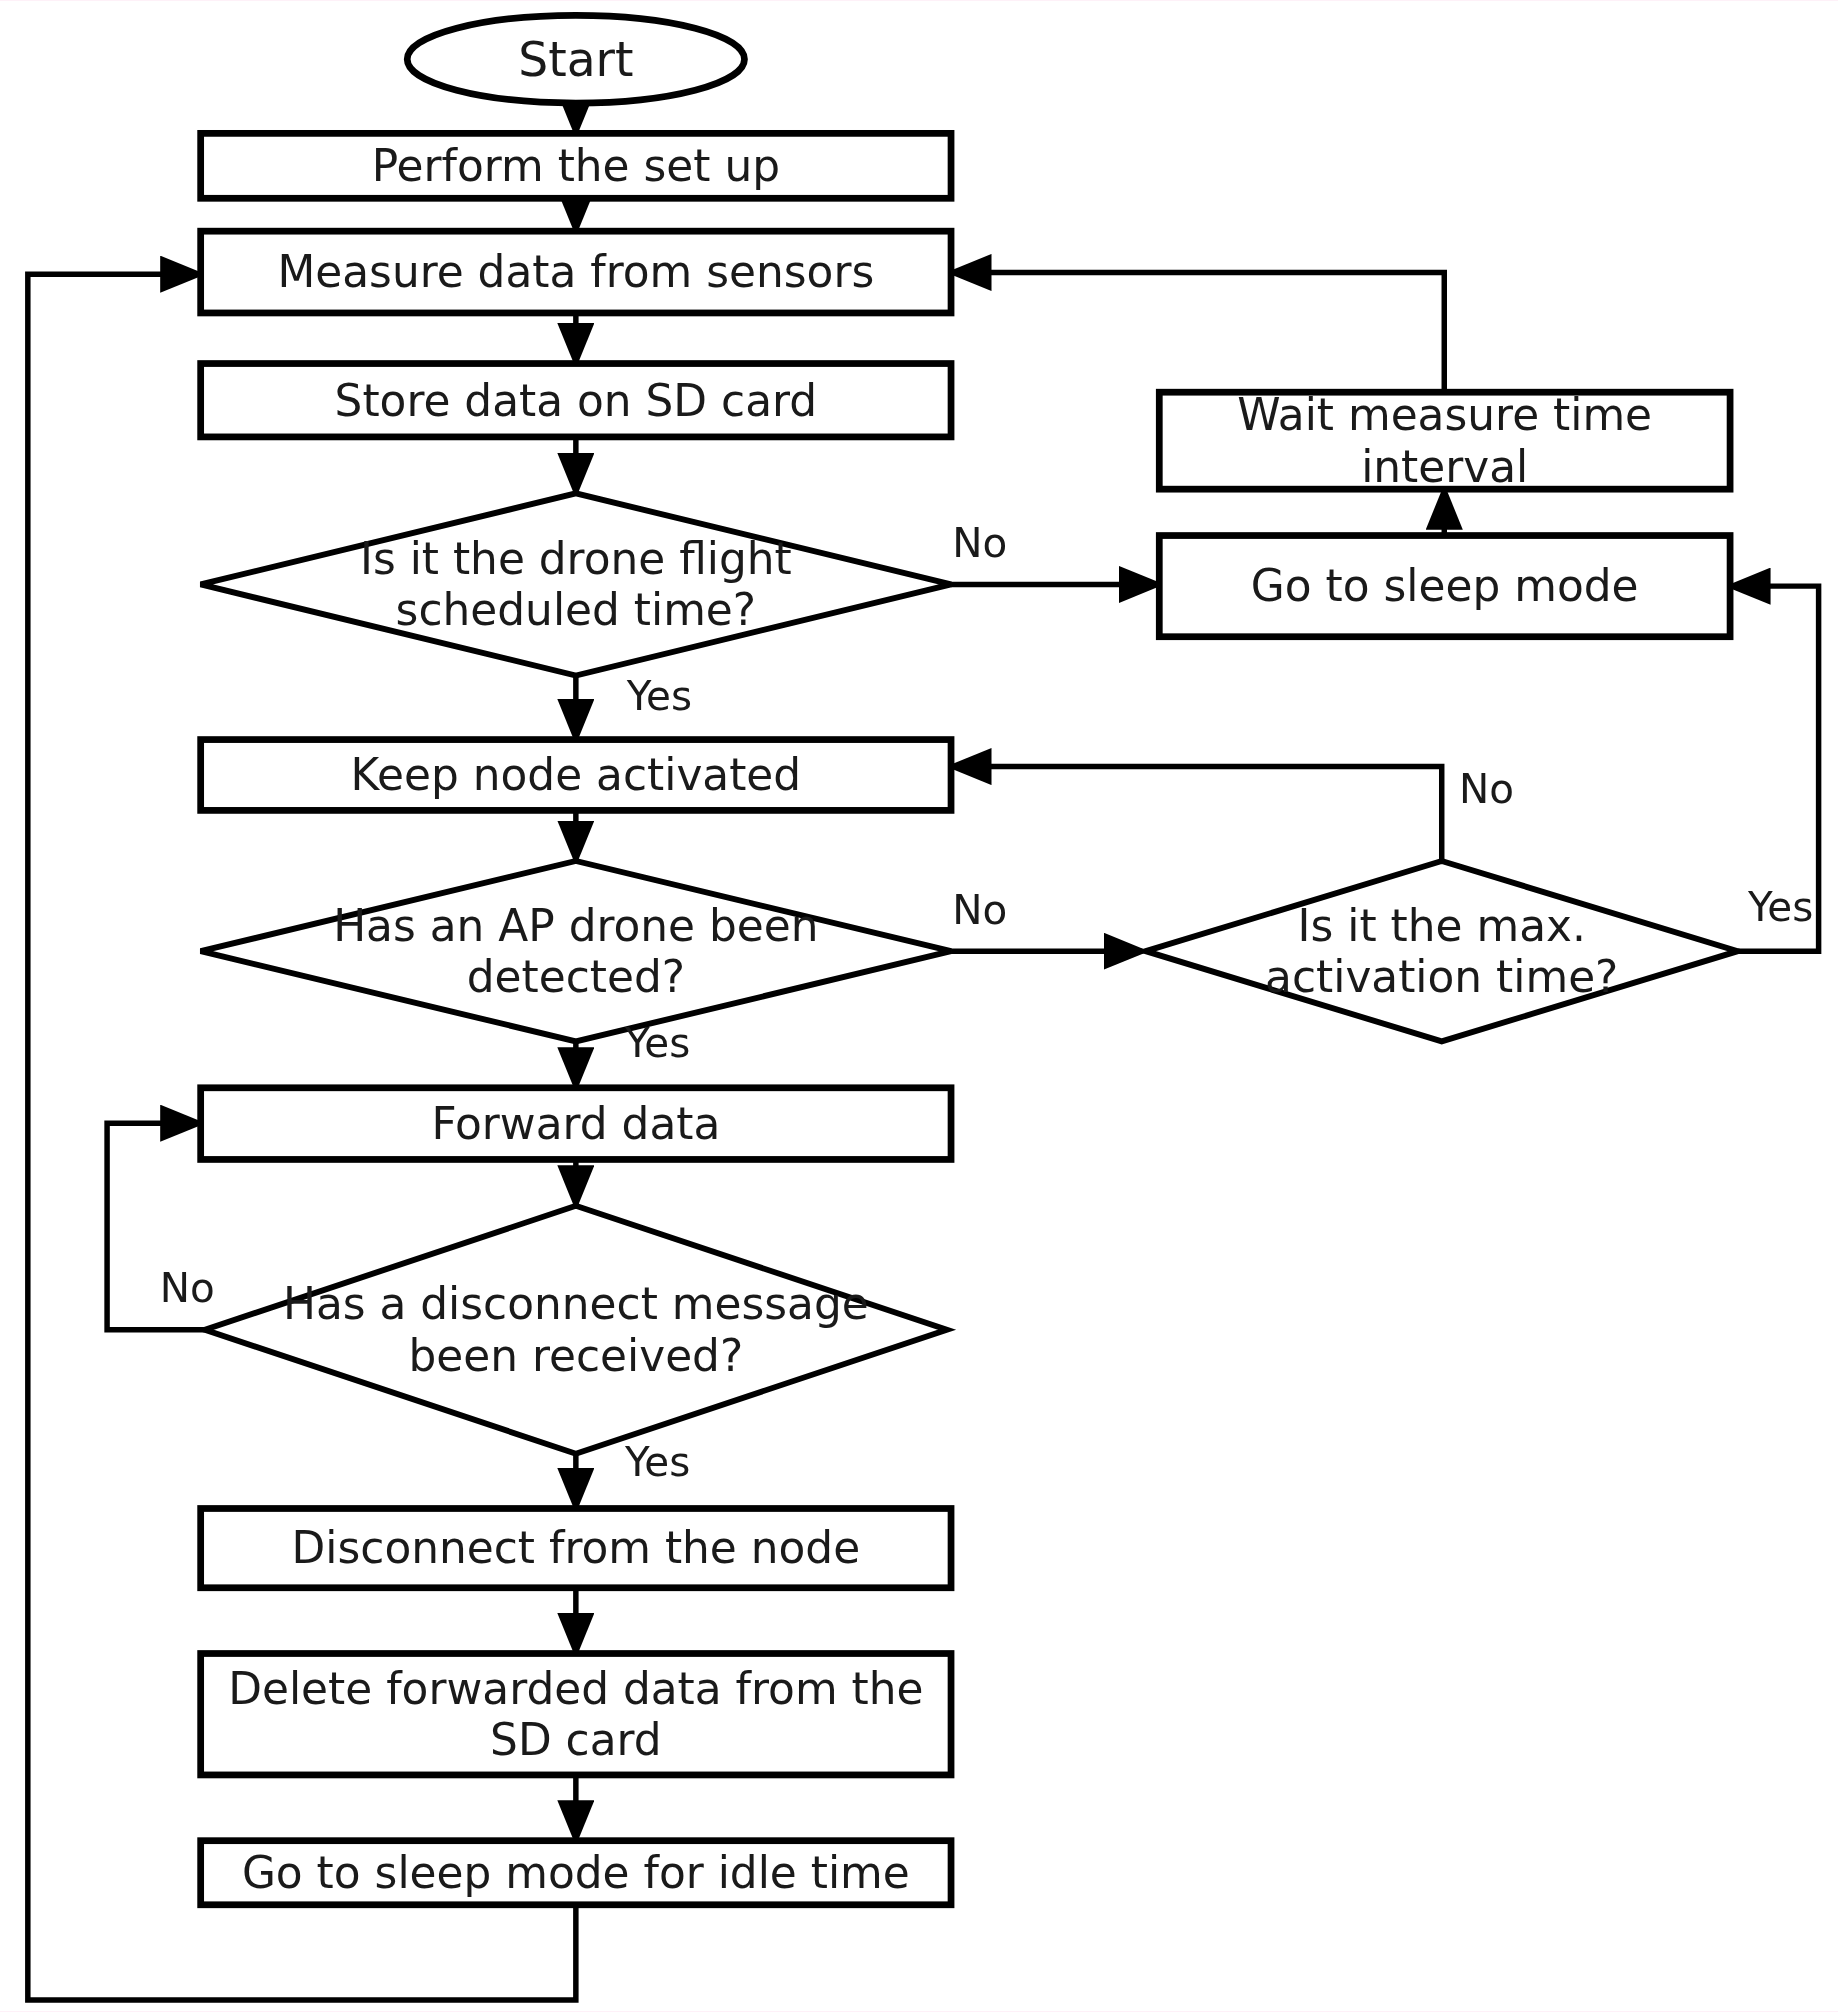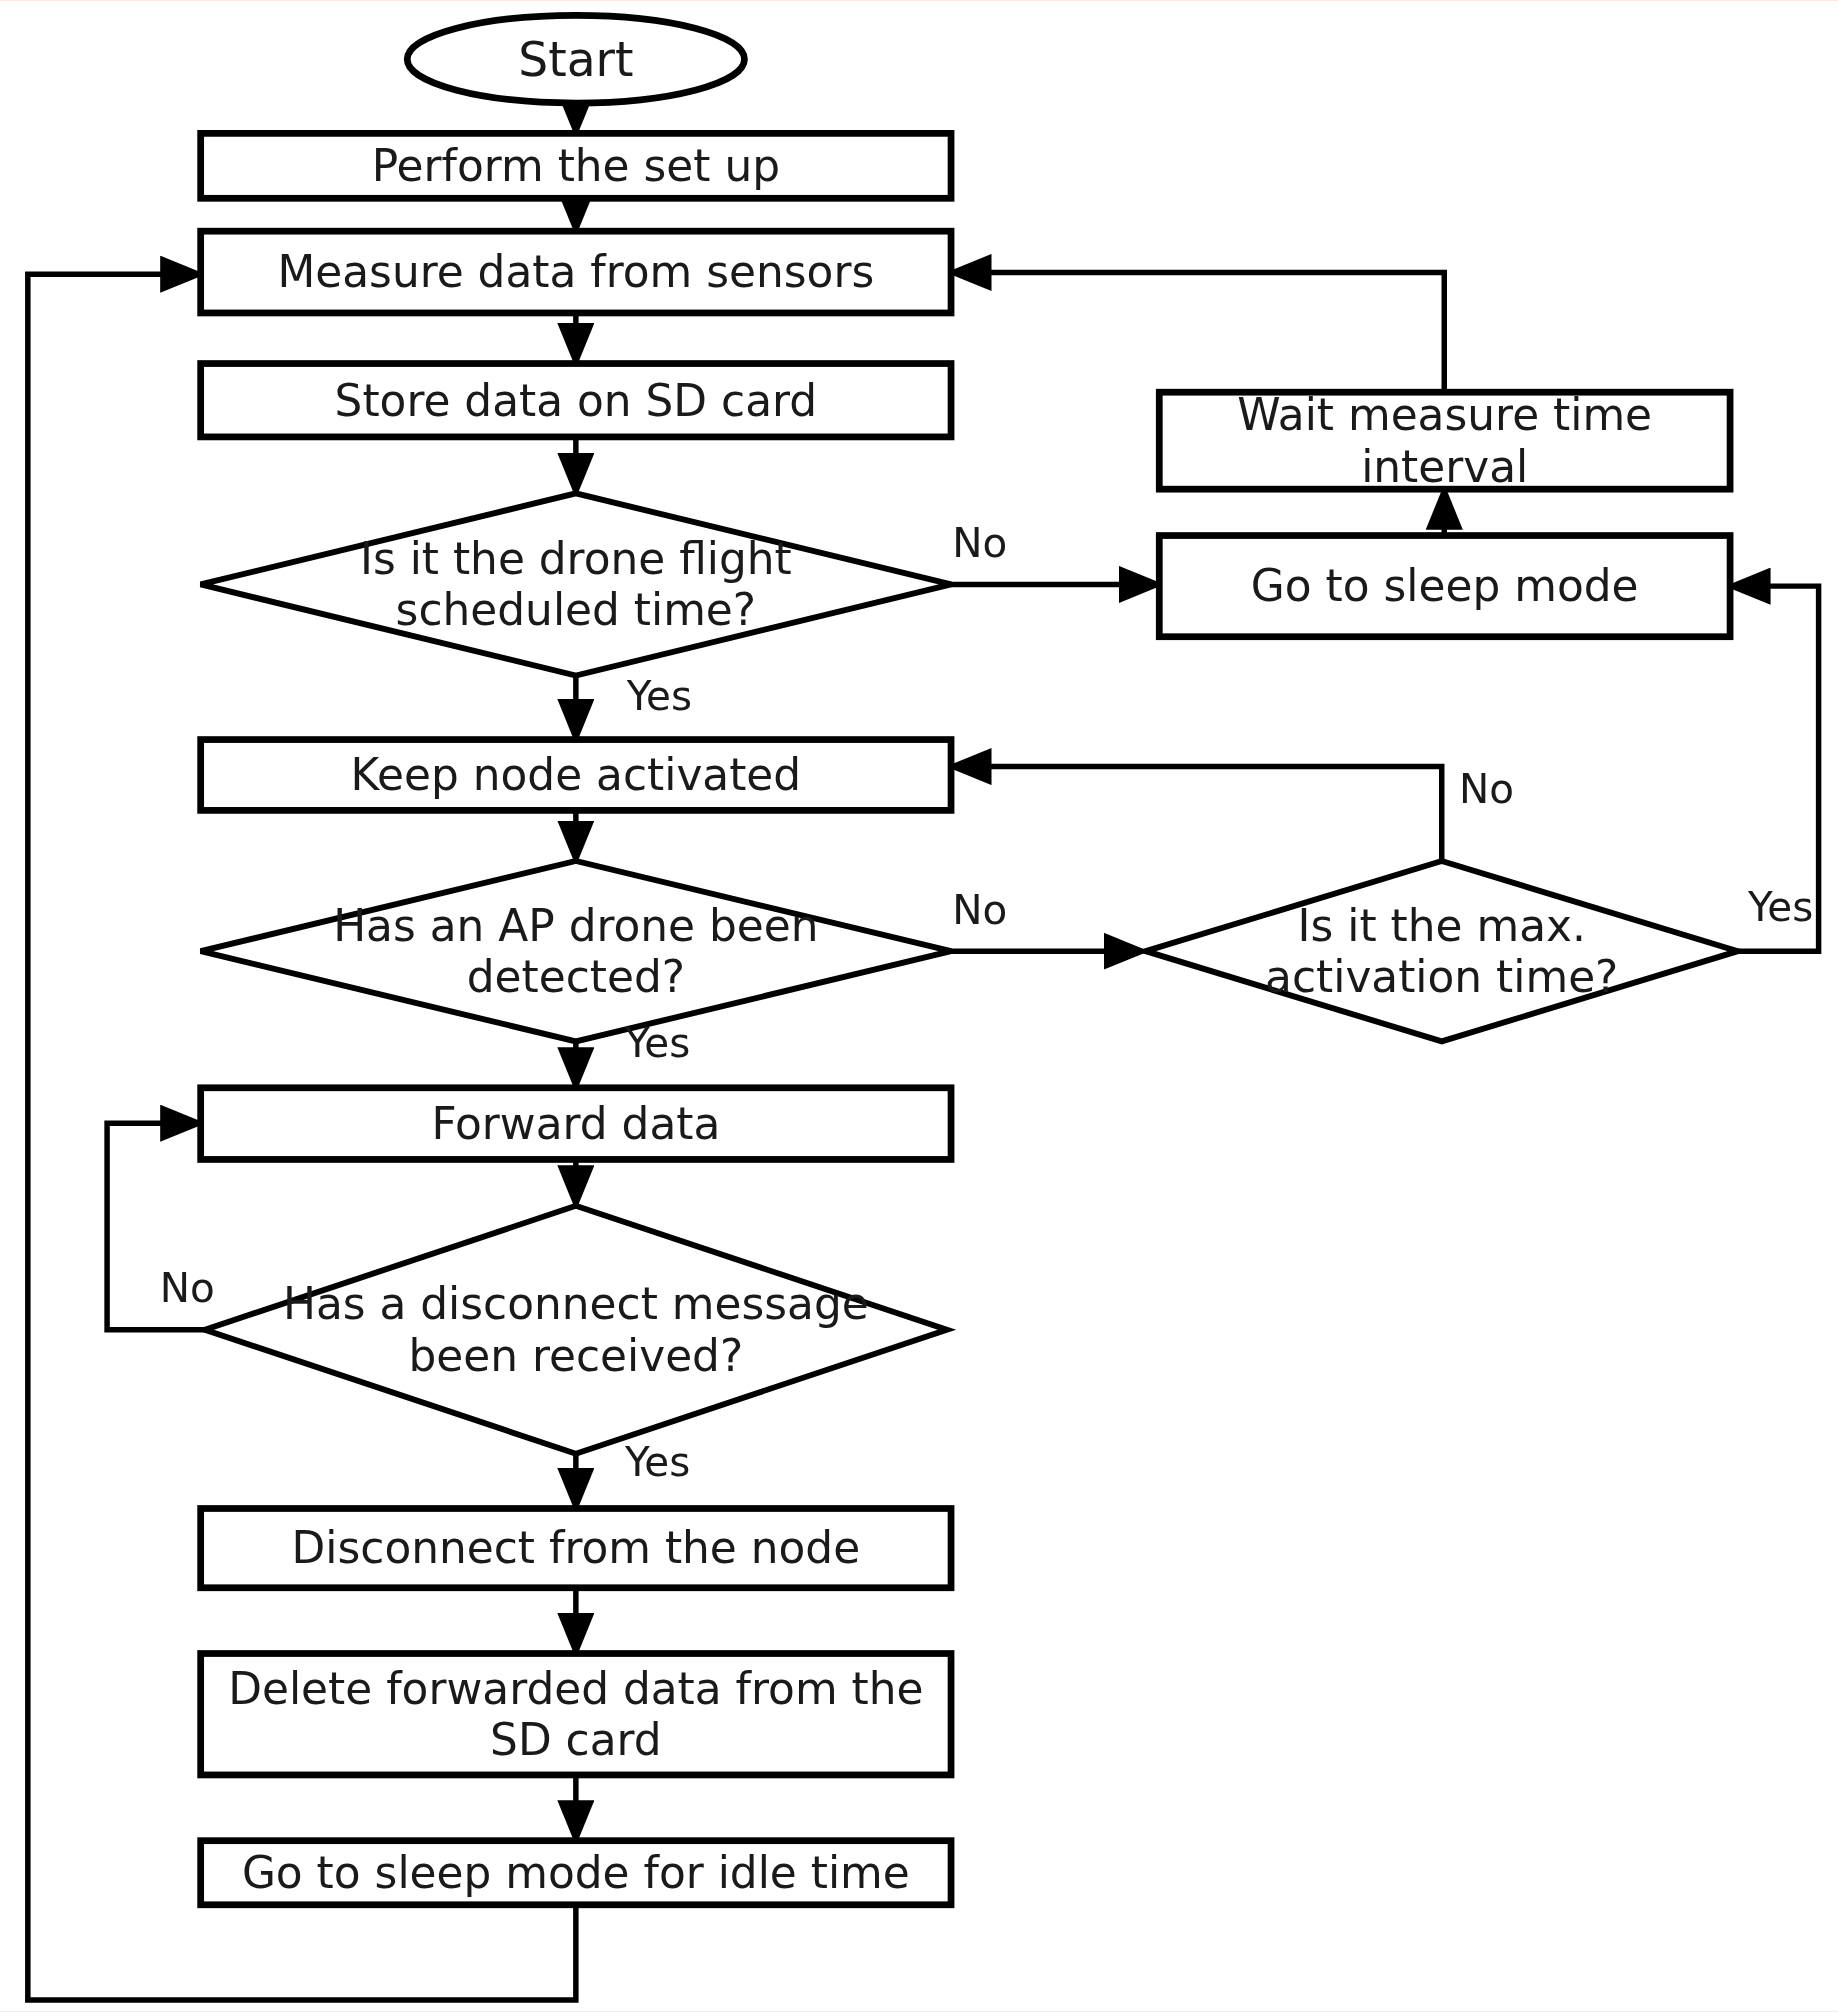--- a/index.html
+++ b/index.html
@@ -1,20 +1,20 @@
 <!DOCTYPE html>
 <html style="font-size:13.5px"><head>
 <meta charset="utf-8">
 <style>
   html, body { margin: 0; padding: 0; background: #ffffff; }
   .canvas {
     position: relative;
     width: 1838px;
     height: 2012px;
-    background: #f97316;
+    background: #f9a8d4;
     font-family: "DejaVu Sans", "Liberation Sans", sans-serif;
   }
   .canvas svg { position: absolute; left: 0; top: 0; }
   text { font-family: "DejaVu Sans", "Liberation Sans", sans-serif; }
 </style>
 </head>
 <body>
 
 <div class="canvas">
   <svg id="diagram" xmlns="http://www.w3.org/2000/svg" width="1838" height="2012" viewBox="0 0 2180 2386">

